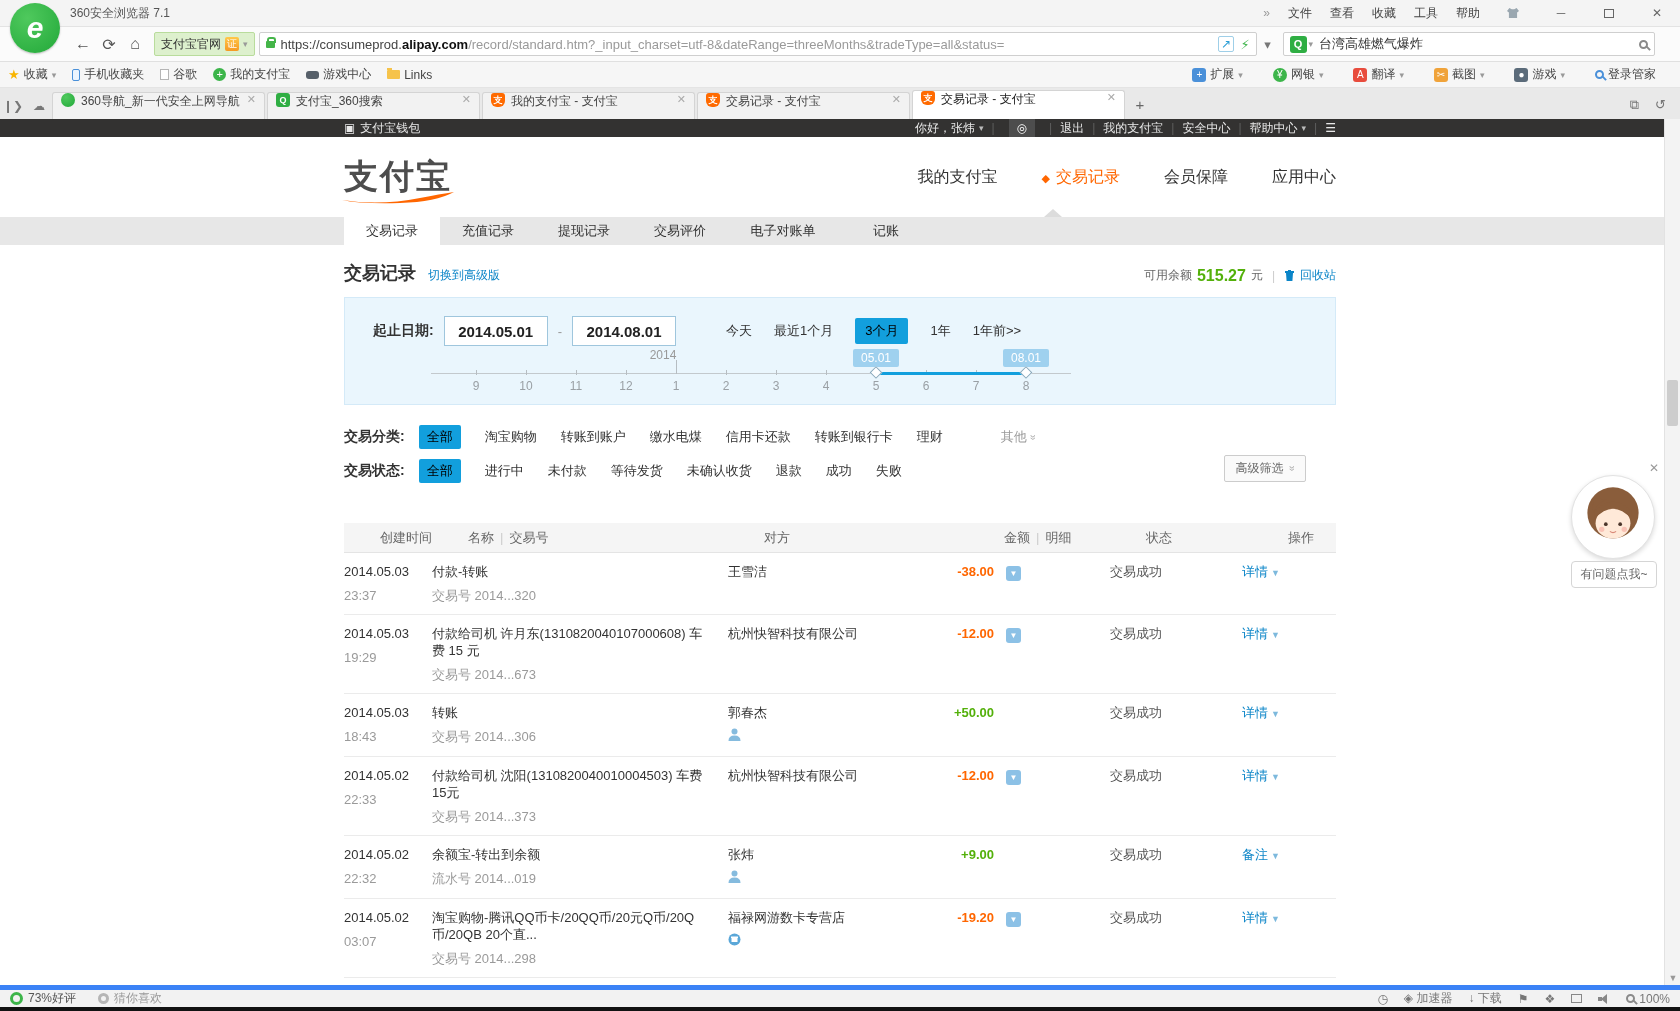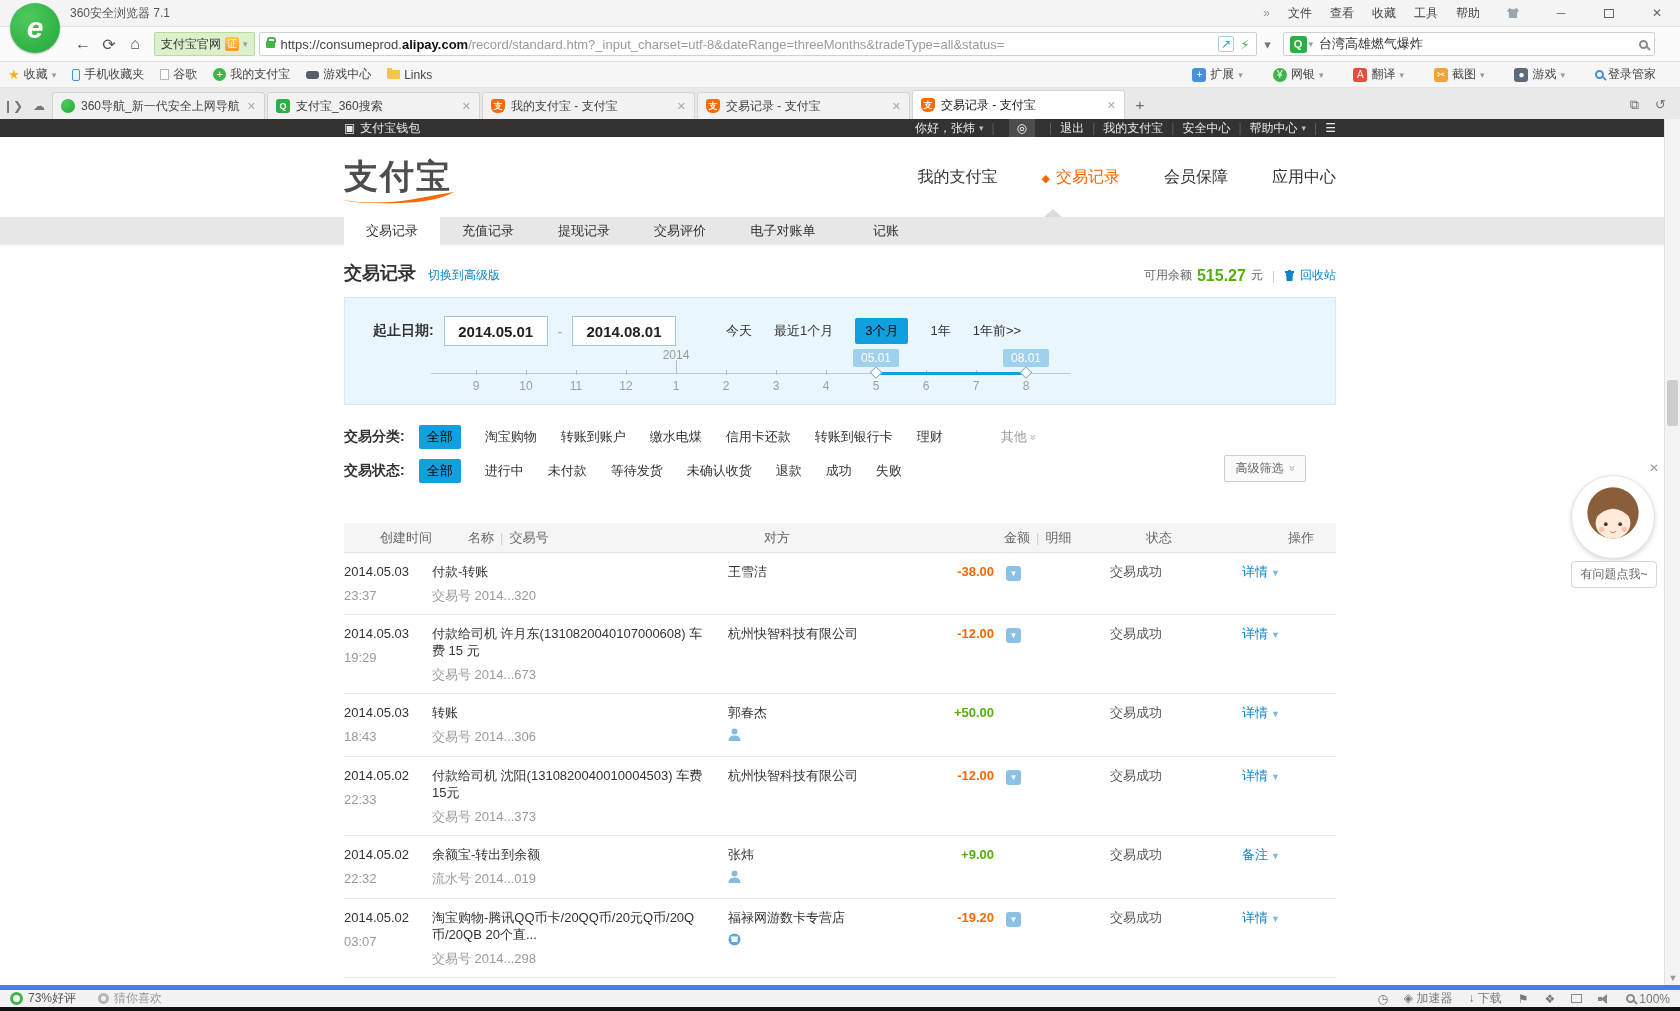--- a/index.html
+++ b/index.html
@@ -53,21 +53,21 @@
   .gameico { width:13px; height:8px; background:#57606a; border-radius:3px; }
   .folderico { width:13px; height:9px; background:#f6c34a; border-radius:1px; position:relative; }
   .folderico::before { content:''; position:absolute; width:5px; height:2px; background:#f6c34a; top:-2px; left:0; }
   #bmk-right { margin-left:auto; display:flex; align-items:center; gap:14px; }
   .plug { width:14px; height:14px; border-radius:3px; color:#fff; font-size:10px; display:flex; align-items:center; justify-content:center; }
   .magblue { border-color:#4a90d9; } .magblue::after { background:#4a90d9; }
 
   #tabstrip { top:88px; height:31px; background:#e9e9e9; display:flex; align-items:flex-end; }
   .strip-ic { width:26px; text-align:center; color:#777; font-size:12px; margin-bottom:6px; }
   .tab { height:27px; width:213px; background:#f2f2f2; border:1px solid #d4d4d4; border-bottom:none;
-    border-radius:3px 3px 0 0; display:flex; align-items:center; gap:6px; padding:0 8px; font-size:12px; color:#444; margin-right:2px; }
+    border-radius:3px 3px 0 0; display:flex; gap:6px; padding:0 8px; font-size:12px; color:#444; margin-right:2px; }
   .tab.active { background:#fff; height:29px; color:#222; }
   .tab .ttl { flex:1; overflow:hidden; white-space:nowrap; text-overflow:ellipsis; }
   .tclose { color:#aaa; font-size:11px; }
   .fav { width:14px; height:14px; border-radius:3px; flex:none; display:flex; align-items:center; justify-content:center; color:#fff; font-size:9px; font-weight:bold; }
   .fav-360 { border-radius:50%; background:radial-gradient(circle at 35% 30%, #4fc95d, #22a839); }
   .fav-q { background:#2fae43; }
   .fav-ali { background:#ff6a00; border-radius:3px 3px 6px 6px; }
   #newtab { width:26px; text-align:center; color:#666; font-size:15px; margin-bottom:6px; }
   #strip-right { margin-left:auto; display:flex; gap:16px; margin-right:14px; margin-bottom:6px; color:#777; font-size:13px; }
 
@@ -107,21 +107,21 @@
   #datecontrols { position:absolute; left:28px; top:18px; display:flex; align-items:center; gap:10px; }
   .dlabel { font-weight:bold; font-size:14px; color:#333; }
   .dinput { width:104px; height:30px; background:#fff; border:1px solid #9fc6dd; text-align:center;
     font-size:15px; font-weight:bold; color:#222; font-family:inherit; }
   #quicklinks { display:flex; align-items:center; gap:22px; margin-left:40px; font-size:13px; }
   .chip { background:#129fdd; color:#000000; padding:4px 10px; border-radius:2px; }
   .tl-track { position:absolute; left:86px; top:75px; width:640px; height:1px; background:#c3c9cd; }
   .tick { position:absolute; top:72px; width:1px; height:5px; background:#b6bdc2; }
   .tick.year { top:62px; height:14px; }
   .mlabel { position:absolute; top:81px; transform:translateX(-50%); font-size:12px; color:#9aa0a5; }
-  #yearlabel { position:absolute; left:331px; top:50px; transform:translateX(-50%); font-size:12px; color:#999; }
+  #yearlabel { position:absolute; left:318px; top:50px; transform:translateX(-50%); font-size:12px; color:#999; }
   .tl-sel { position:absolute; left:531px; top:74px; width:150px; height:3px; background:#129fdd; }
   .hchip { position:absolute; top:51px; width:46px; height:18px; line-height:18px; text-align:center;
     background:#9fd1ef; color:#fff; font-size:12px; border-radius:2px; transform:translateX(-50%); }
   .handle { position:absolute; top:70px; width:9px; height:9px; background:#fff; border:1px solid #88a8bc; transform:translateX(-50%) rotate(45deg); }
 
   .filterrow { display:flex; align-items:center; margin-top:20px; position:relative; }
   .filterrow + .filterrow { margin-top:10px; }
   .flabel { font-weight:bold; font-size:14px; margin-right:14px; }
   .fitems { display:flex; align-items:center; gap:24px; font-size:13px; color:#333; }
   .fitems .chip { padding:3px 8px; }

